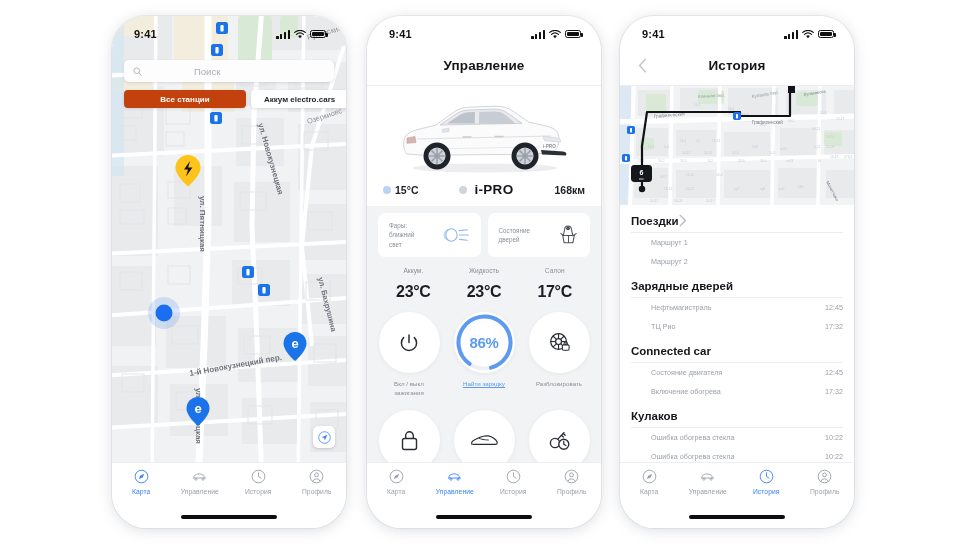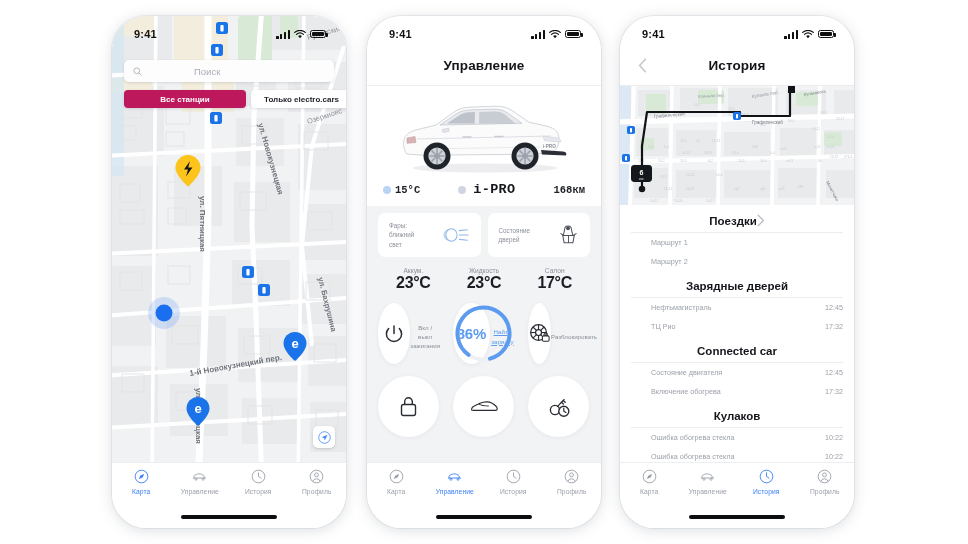--- a/index.html
+++ b/index.html
@@ -81,68 +81,68 @@
     padding:0 9px; gap:7px; box-shadow:0 1px 3px rgba(40,50,70,.14);
     z-index:5;
   }
   .searchtext { font-size:9.5px; color:#a9adb5;margin-left:45px; }
   .segrow { position:absolute; left:12px; right:12px; top:74px; height:18px; display:flex; gap:0; z-index:5; }
   .seg {
     flex:0 0 auto; display:flex; align-items:center; justify-content:center;
     font-size:8px; border-radius:4px; padding:0 13px; height:18px; white-space:nowrap;
     box-shadow:0 1px 3px rgba(40,50,70,.14);
   }
-  .seg.on { background:#be185d; color:#fff; font-weight:bold; min-width:122px; }
+  .seg.on { background:#c2410c; color:#fff; font-weight:bold; min-width:122px; }
   .seg.off { background:#fff; color:#1e2126; font-weight:bold; margin-left:5px; }
   .locbtn {
     position:absolute; right:11px; bottom:14px; width:22px; height:22px; border-radius:5px;
     background:#fff; box-shadow:0 1px 3px rgba(40,50,70,.2);
     display:flex; align-items:center; justify-content:center; z-index:5;
   }
 
   
   .ctrlbody { flex:1 1 auto; background:#f2f3f5; display:flex; flex-direction:column;
               padding:0 11px; overflow:hidden; }
   .carcard { background:#fff; border-radius:0; margin:0 -11px; padding:6px 0 0;
              display:flex; flex-direction:column; align-items:center; }
   .carimg { width:186px; height:86px; position:relative; }
   .statrow { display:flex; align-items:center; justify-content:space-between;
-             width:100%; padding:4px 16px 9px;font-family:Liberation Mono, monospace; }
+             width:100%; padding:4px 16px 9px; }
   .statleft { display:flex; align-items:center; gap:4px; }
   .dotico { width:8px;height:8px;border-radius:50%;background:#cfd6e0; flex:0 0 8px;}
   .dotico.blue { background:#b9d3f4; }
   .sttext { font-size:10.5px; font-weight:bold; color:#1d2026; }
   .model { font-size:13.5px; font-weight:bold; color:#14161b; letter-spacing:.3px; }
   .modelwrap { display:flex; align-items:center; gap:7px; }
   .km { font-size:10.5px; font-weight:bold; color:#1d2026; }
 
   .twocards { display:flex; gap:7px; margin-top:7px; }
   .icard { flex:1; background:#fff; border-radius:7px; height:44px;
            display:flex; align-items:center; justify-content:space-between; padding:0 11px; }
   .icard .lbl { font-size:6.3px; color:#8b9099; line-height:1.45; }
   .temprow { display:flex; margin-top:10px; }
-  .tcell { flex:1; display:flex; flex-direction:column; align-items:center; gap:0; }
+  .tcell { flex:1; display:flex; flex-direction:column; align-items:center; gap:9px; }
   .tcap { font-size:6.6px; color:#8b9099; }
   .tval { font-size:16px; font-weight:bold; color:#1b1e24; letter-spacing:-.3px; }
 
   .btnrow { display:flex; justify-content:space-between; margin-top:11px; }
-  .bwrap { width:62px; display:flex; align-items:center; }
+  .bwrap { width:62px; display:flex; flex-direction:column; align-items:center; }
   .circ { width:61px; height:61px; border-radius:50%; background:#fff;
           display:flex; align-items:center; justify-content:center; position:relative;
           box-shadow:0 1px 4px rgba(60,70,90,.07); }
   .blabel { margin-top:6px; font-size:6.2px; color:#8b9099; text-align:center; line-height:1.5; }
   .blabel.link { color:#5c9bf0; text-decoration:underline; }
   .pct { font-size:15px; font-weight:bold; color:#5c9bf0; letter-spacing:-.3px; }
   .btnrow.second { margin-top:12px; }
 
   
   .histbody { flex:1 1 auto; display:flex; flex-direction:column; background:#fff; overflow:hidden; }
   .histmap { flex:0 0 119px; position:relative; overflow:hidden; background:#eef0f2; }
   .histlist { flex:1 1 auto; padding:0 11px; overflow:hidden; }
-  .sechead { display:flex; align-items:center; justify-content:center;
+  .sechead { display:flex; align-items:center; justify-content:flex-start;
              padding:9px 0 5px; }
   .sechead .st { font-size:11.5px; font-weight:bold; color:#14161b; }
   .rowdiv { height:1px; background:#ededf0; }
   .lrow { display:flex; align-items:center; justify-content:space-between; padding:5px 0 5px; }
   .lrow .lt { font-size:7.2px; color:#9ba0a9;padding-left:20px; }
   .lrow .rt { font-size:7.2px; color:#9ba0a9;margin-left:45px; }
 </style>
 </head>
 <body>
 
@@ -298,21 +298,21 @@
         <div class="searchbox">
           <svg width="9" height="9" viewBox="0 0 10 10">
             <circle cx="4.2" cy="4.2" r="3.2" stroke="#b5b9c1" stroke-width="1.1" fill="none"></circle>
             <line x1="6.6" y1="6.6" x2="9.2" y2="9.2" stroke="#b5b9c1" stroke-width="1.1" stroke-linecap="round"></line>
           </svg>
           <span class="searchtext">Поиск</span>
         </div>
 
         <div class="segrow">
           <div class="seg on">Все станции</div>
-          <div class="seg off">Только electro.cars</div>
+          <div class="seg off">Аккум electro.cars</div>
         </div>
 
         <div class="locbtn">
           <svg width="13" height="13" viewBox="0 0 16 16">
             <circle cx="8" cy="8" r="7.1" fill="none" stroke="#4285f4" stroke-width="1"></circle>
             <path d="M11.6 4.6 L4.4 7.8 L7.5 8.7 L8.4 11.7 z" fill="#4285f4"></path>
           </svg>
         </div>
       </div>
 

